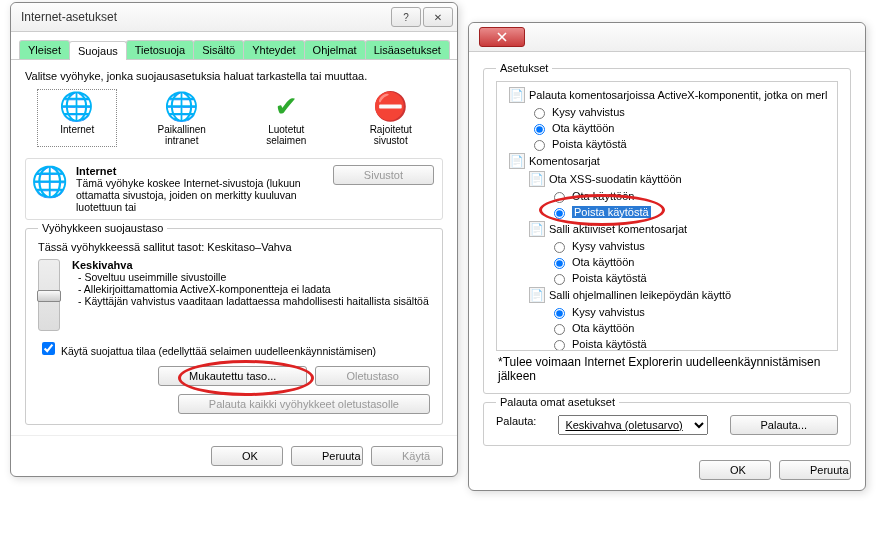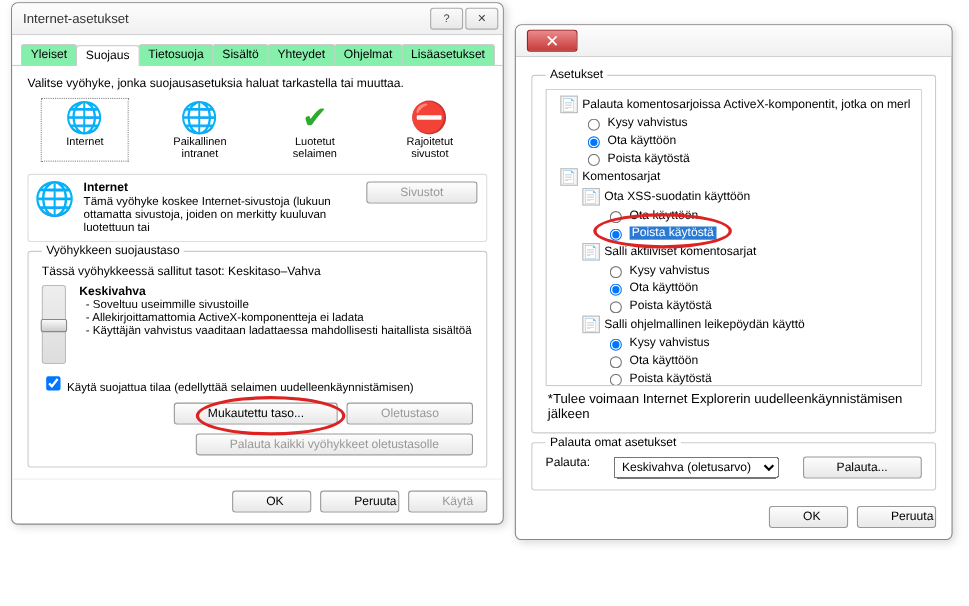--- a/index.html
+++ b/index.html
@@ -195,20 +195,21 @@
 .footnote { font-size: 12px; padding: 4px 2px; }
 .reset-row {
   display: flex;
   gap: 22px;
   margin-top: 4px;
 }
 select.combo {
   flex: 1;
   font-size: 11px;
   padding: 2px;
+  text-decoration: underline;
 }
 </style>
 </head>
 <body>
 
 <div class="dialog" style="left:10px; top:2px; width:446px;">
   <div class="titlebar">
     <span class="title-text">Internet-asetukset</span>
     <div class="title-buttons">
       <div class="title-btn">?</div>

